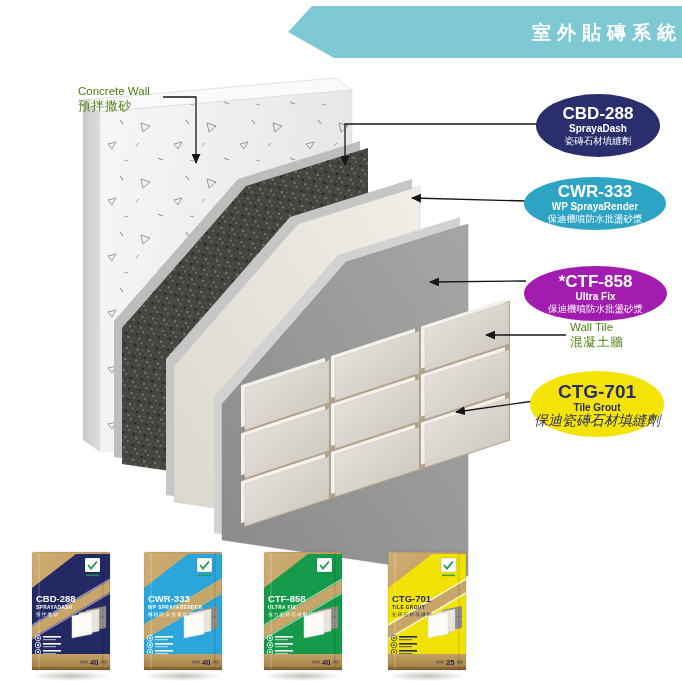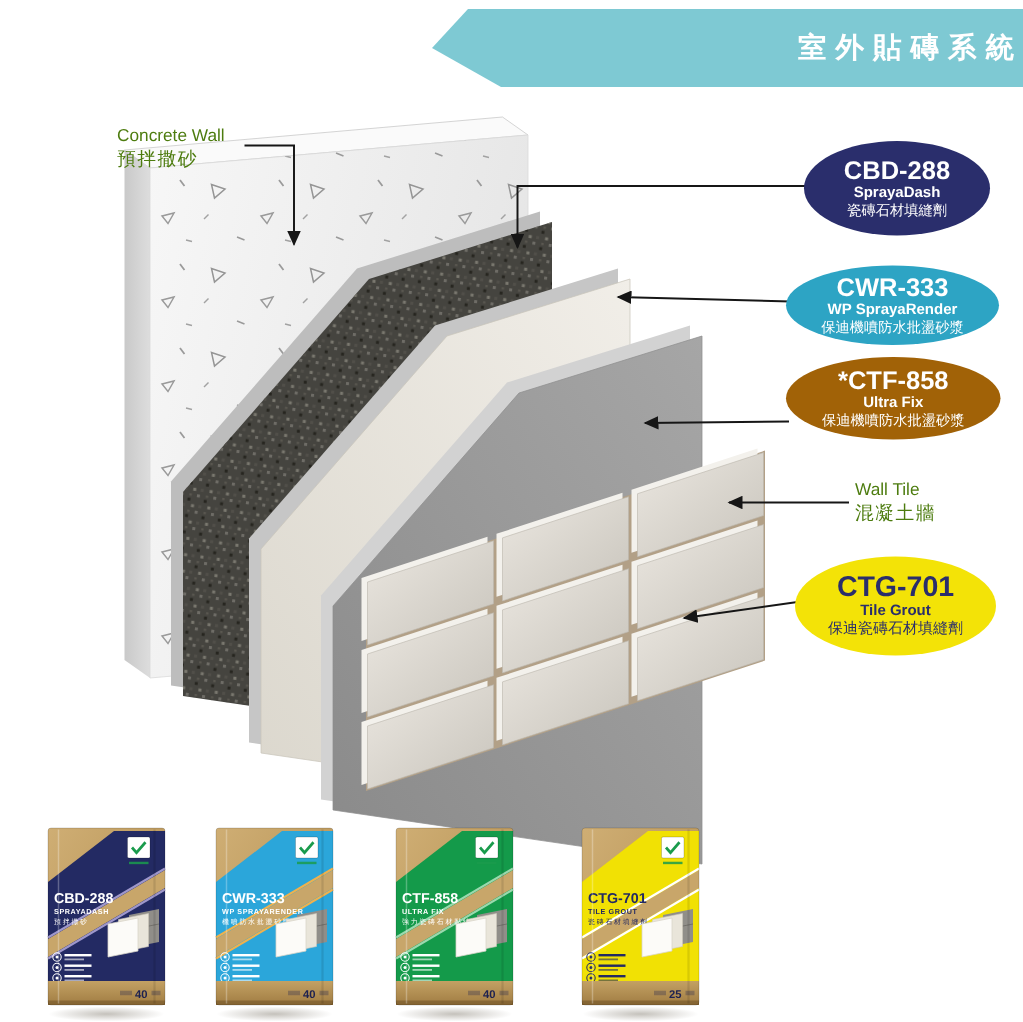--- a/index.html
+++ b/index.html
@@ -22,24 +22,24 @@
   .lbl-walltile{left:570px;top:320px;}
 
   
   .callout{position:absolute;border-radius:50%;display:flex;flex-direction:column;
            justify-content:center;align-items:center;text-align:center;color:#fff;}
   .callout .code{font-weight:800;font-size:17px;line-height:18px;}
   .callout .name{font-size:10px;line-height:12px;font-weight:700;}
   .callout .zh{font-size:9.5px;line-height:12px;}
   .co-cbd{left:536px;top:94px;width:124px;height:63px;background:#2a2e6c;}
   .co-cwr{left:524px;top:177px;width:142px;height:53px;background:#2da4c4;}
-  .co-ctf{left:524px;top:238px;width:143px;height:55px;background:#a16207;}
+  .co-ctf{left:524px;top:266px;width:143px;height:55px;background:#a21caf;}
   .co-ctg{left:530px;top:371px;width:134px;height:66px;background:#f3e307;color:#2a2e6c;}
   .co-ctg .code{font-size:19px;line-height:20px;}
-  .co-ctg .zh{font-size:10px;}
+  .co-ctg .zh{font-size:14px;font-style:italic;}
 
   
   .bag{position:absolute;top:550px;width:82px;height:124px;}
   .bag::after{content:"";position:absolute;left:2px;right:2px;bottom:-7px;height:10px;
               background:radial-gradient(ellipse at center,rgba(60,50,30,.30),rgba(0,0,0,0) 70%);}
   .bag1{left:30px;--panel:#232a63;--accent:#9e97cb;--txt:#ffffff;}
   .bag2{left:142px;--panel:#2ba6da;--accent:#eeb14e;--txt:#ffffff;}
   .bag3{left:262px;--panel:#149a4a;--accent:#9bd8ae;--txt:#ffffff;}
   .bag4{left:386px;--panel:#f1e104;--accent:#ffffff;--txt:#232a63;}
   .bag svg{display:block;}

